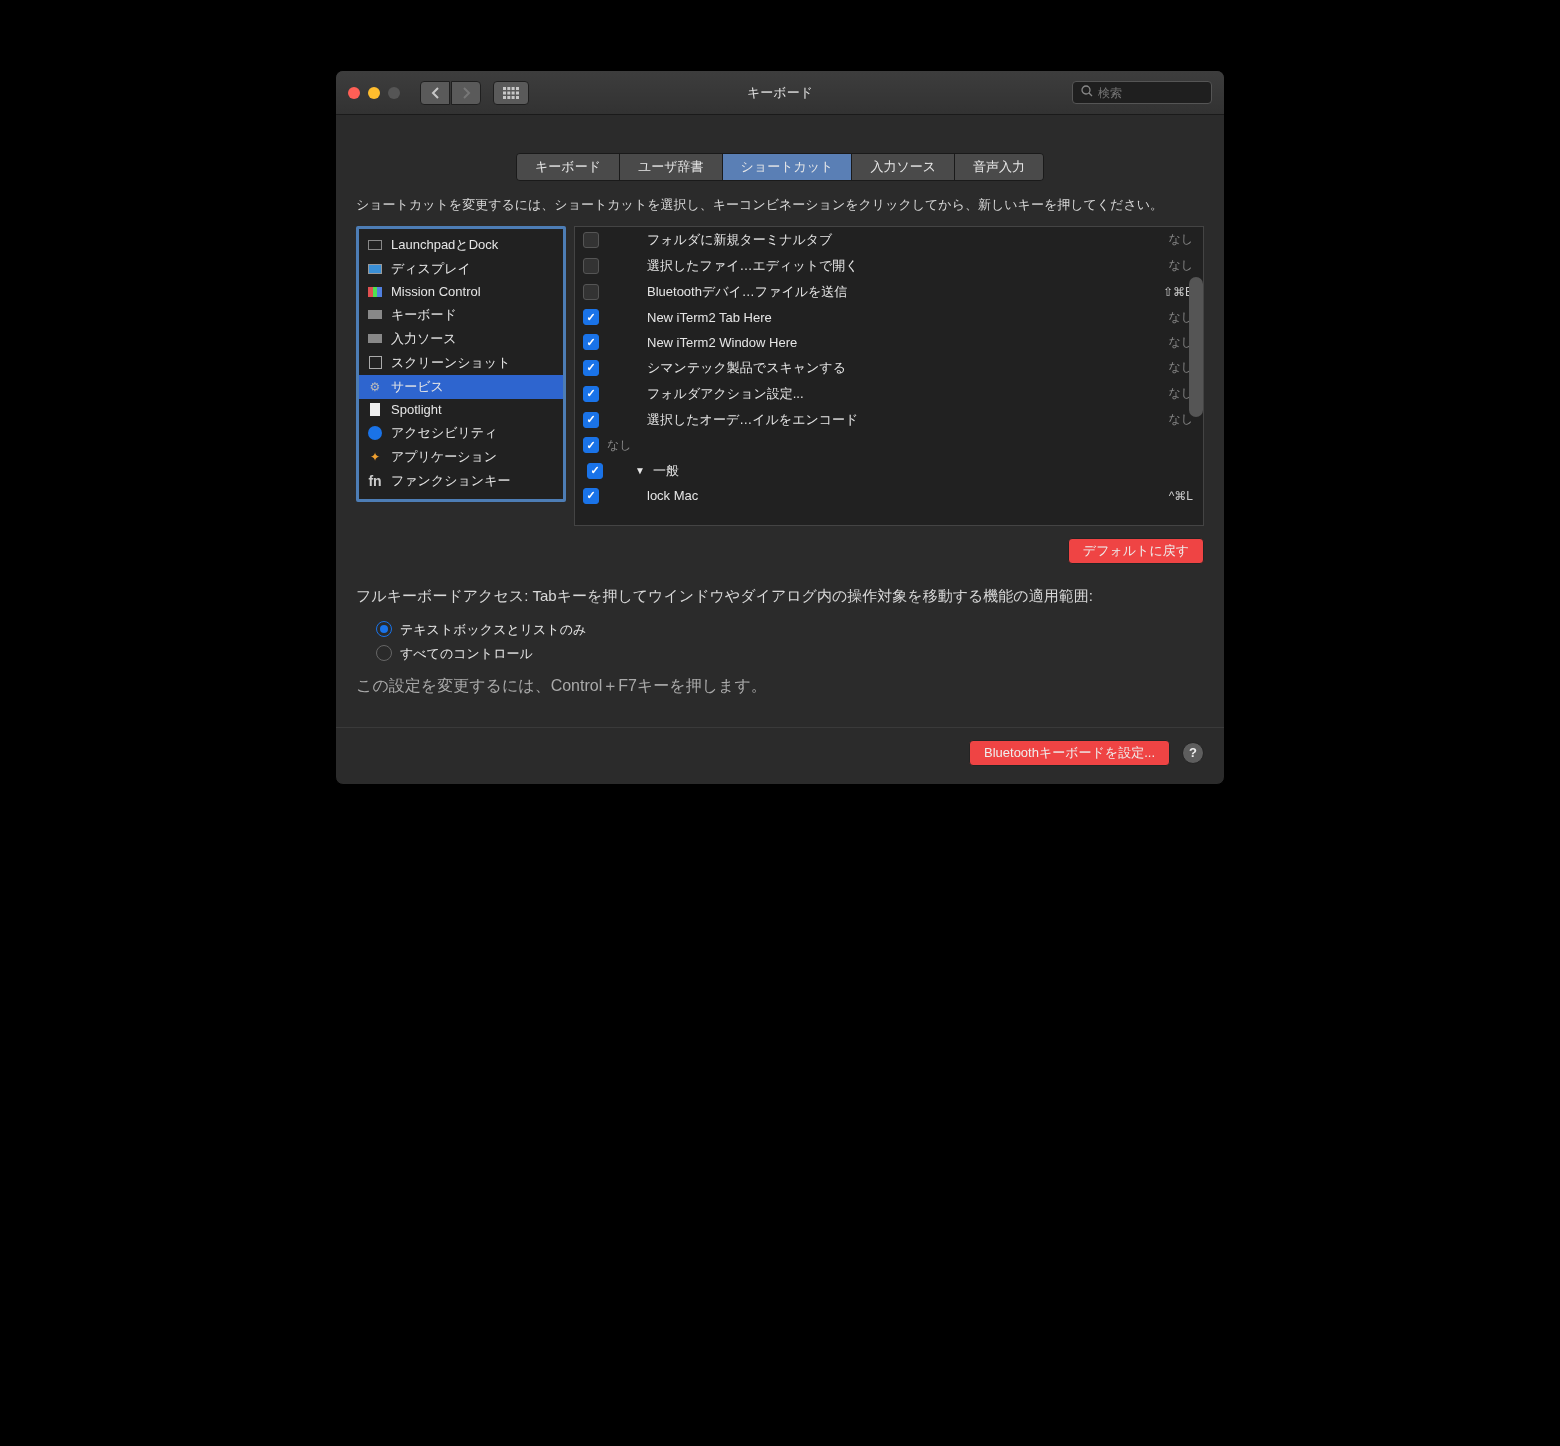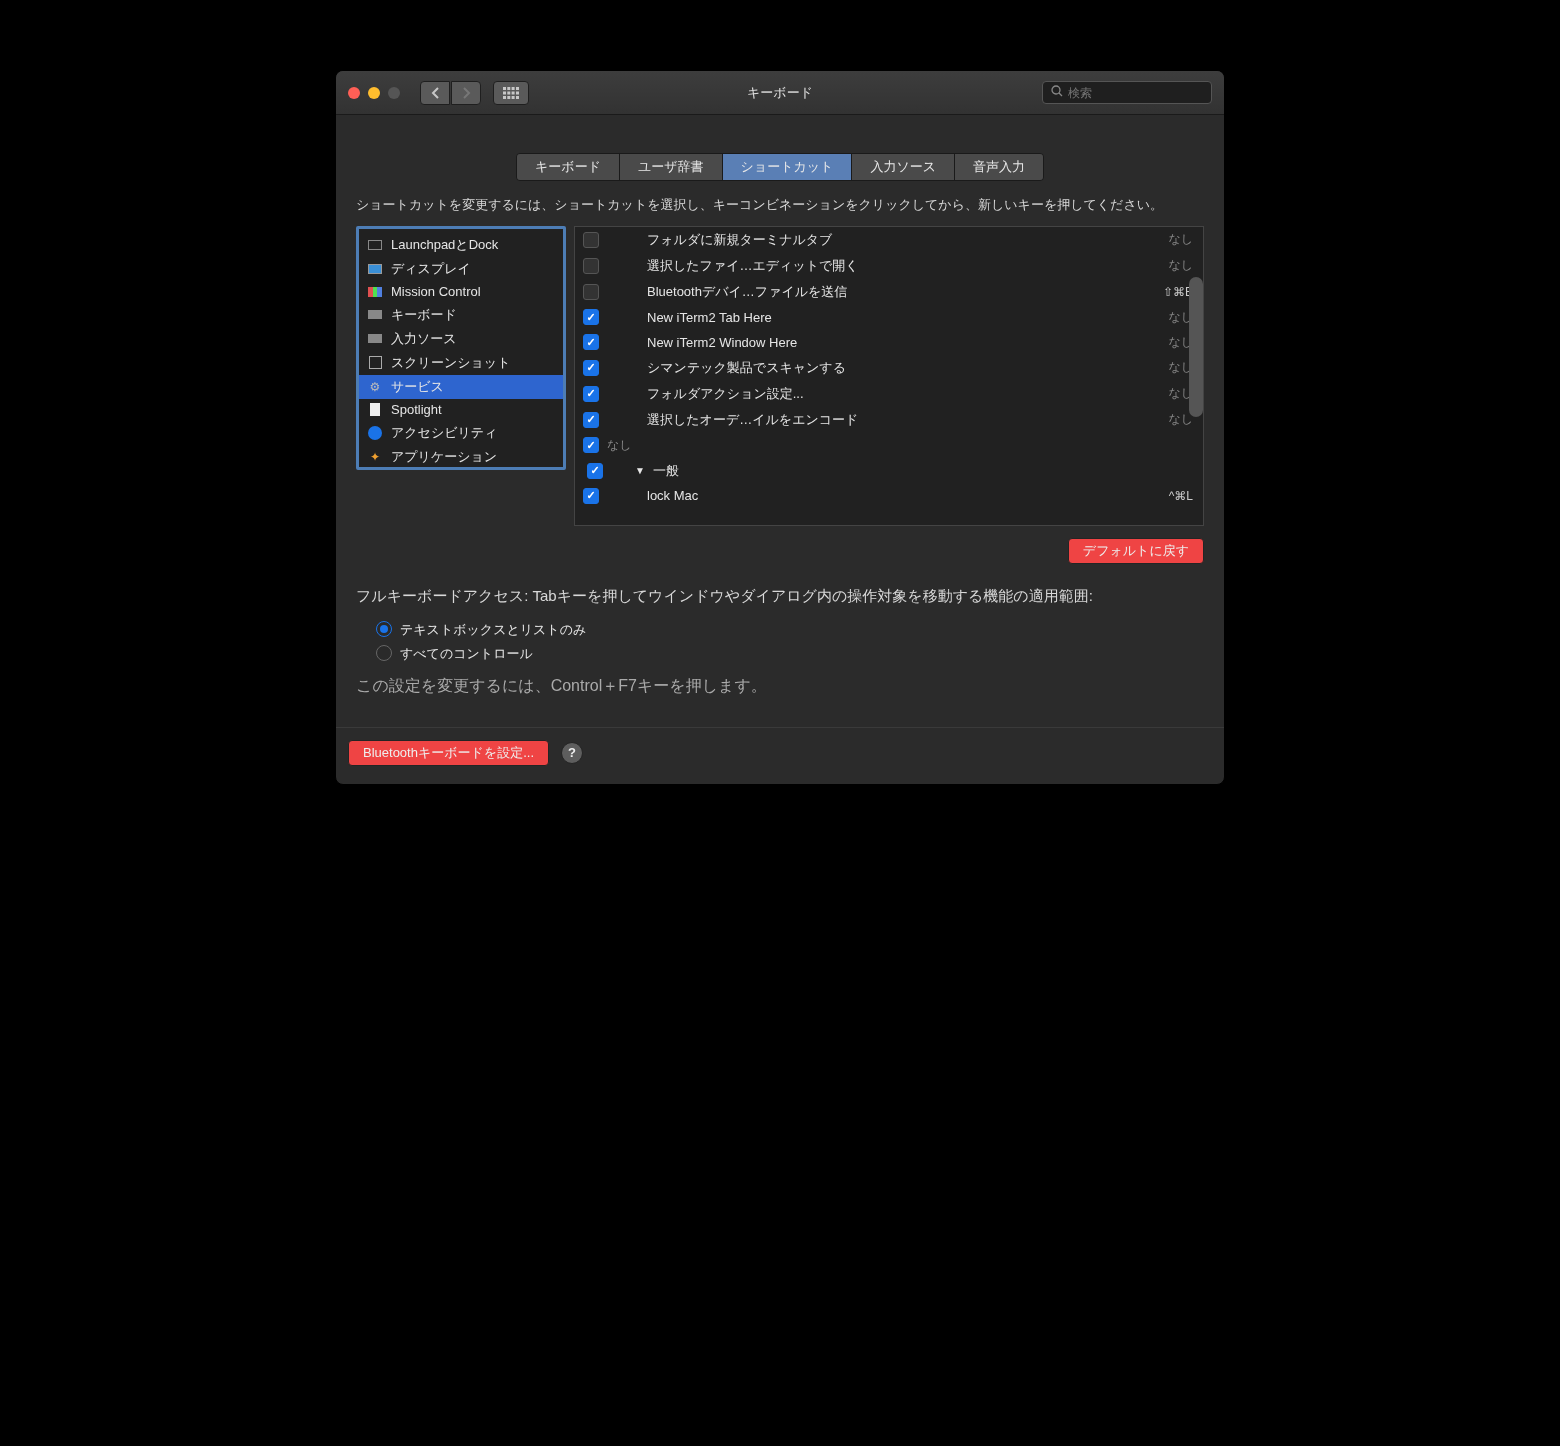--- a/index.html
+++ b/index.html
@@ -57,21 +57,21 @@
       pointer-events: none;
     }
     .search {
       margin-left: auto;
       display: flex;
       align-items: center;
       background: #1f1f1f;
       border: 1px solid #555;
       border-radius: 4px;
       padding: 3px 8px;
-      width: 170px;
+      width: 140px;
     }
     .search-icon { color: #888; font-size: 13px; margin-right: 5px; }
     .search input {
       background: transparent;
       border: none;
       outline: none;
       color: #ccc;
       font-size: 12px;
       width: 100%;
     }
@@ -103,21 +103,21 @@
       line-height: 1.6;
       margin-bottom: 10px;
     }
     .lists {
       display: flex;
       gap: 8px;
       margin-bottom: 12px;
     }
     .sidebar-list {
       width: 210px;
-      height: 244px;
+      height: 276px;
       background: #212121;
       border: 3px solid #4d7db5;
       border-radius: 2px;
       overflow-y: auto;
       padding: 4px 0;
     }
     .sidebar-row {
       display: flex;
       align-items: center;
       padding: 3px 8px;
@@ -188,22 +188,22 @@
     .radio {
       width: 16px; height: 16px; border-radius: 50%;
       border: 1px solid #666; background: #2a2a2a;
       display: flex; align-items: center; justify-content: center;
       flex-shrink: 0;
     }
     .radio.checked { border-color: #1a73e8; }
     .radio.checked::after { content: ""; width: 8px; height: 8px; border-radius: 50%; background: #1a73e8; }
     .hint { color: #aaa; font-size: 16px; margin-bottom: 30px; }
     .footer {
-      display: flex; justify-content: flex-start; align-items: center; gap: 12px;
-      padding: 12px 20px 18px 12px;
+      display: flex; justify-content: flex-end; align-items: center; gap: 12px;
+      padding: 12px 20px 18px 20px;
       border-top: 1px solid #3a3a3a;
       margin: 0 -20px -20px -20px;
     }
     .help-btn {
       width: 22px; height: 22px; border-radius: 50%;
       background: #5e5e5e; color: #eee;
       display: flex; align-items: center; justify-content: center;
       font-size: 13px; font-weight: bold;
       border: 1px solid #242424;
       cursor: pointer;

